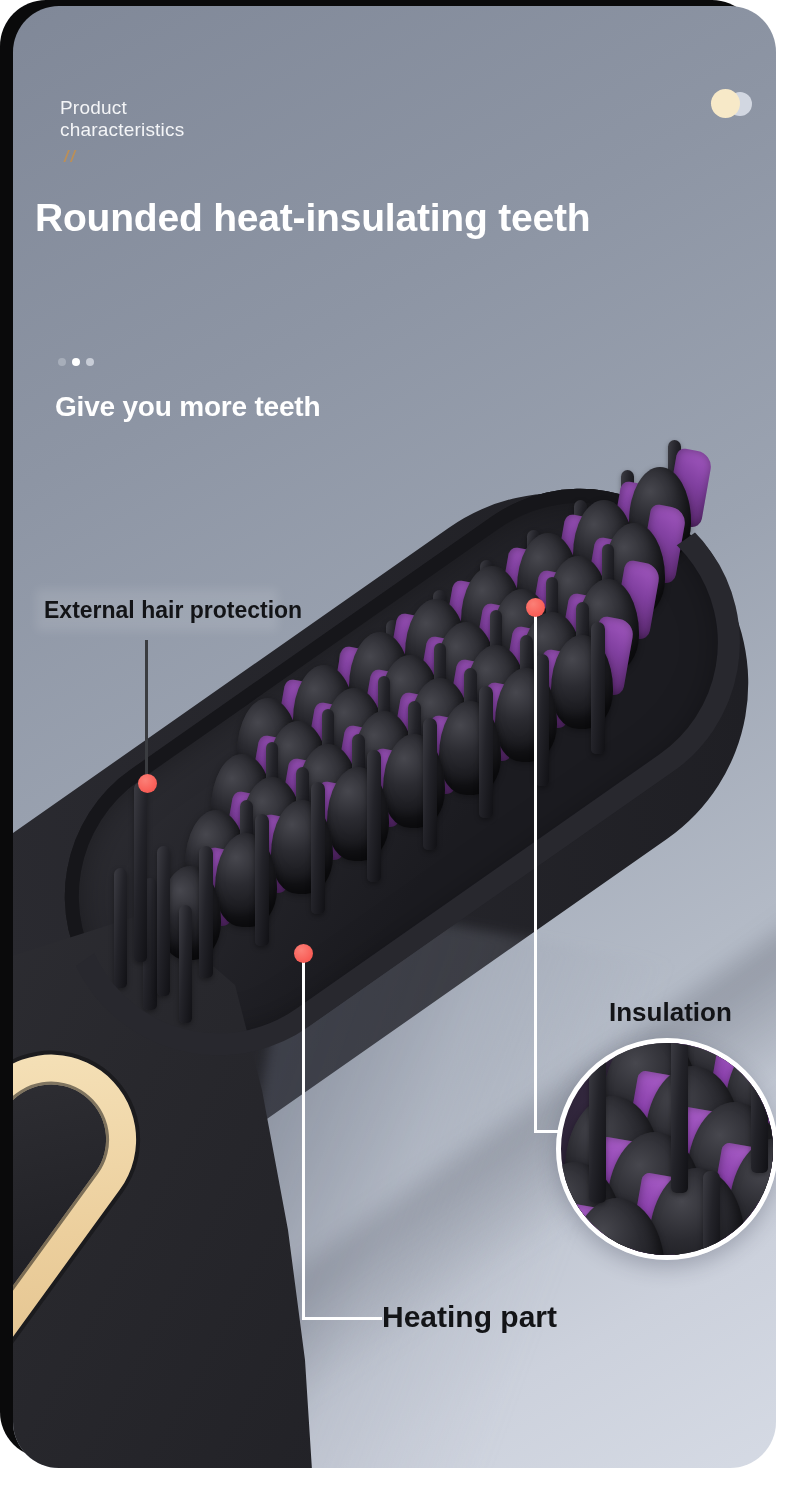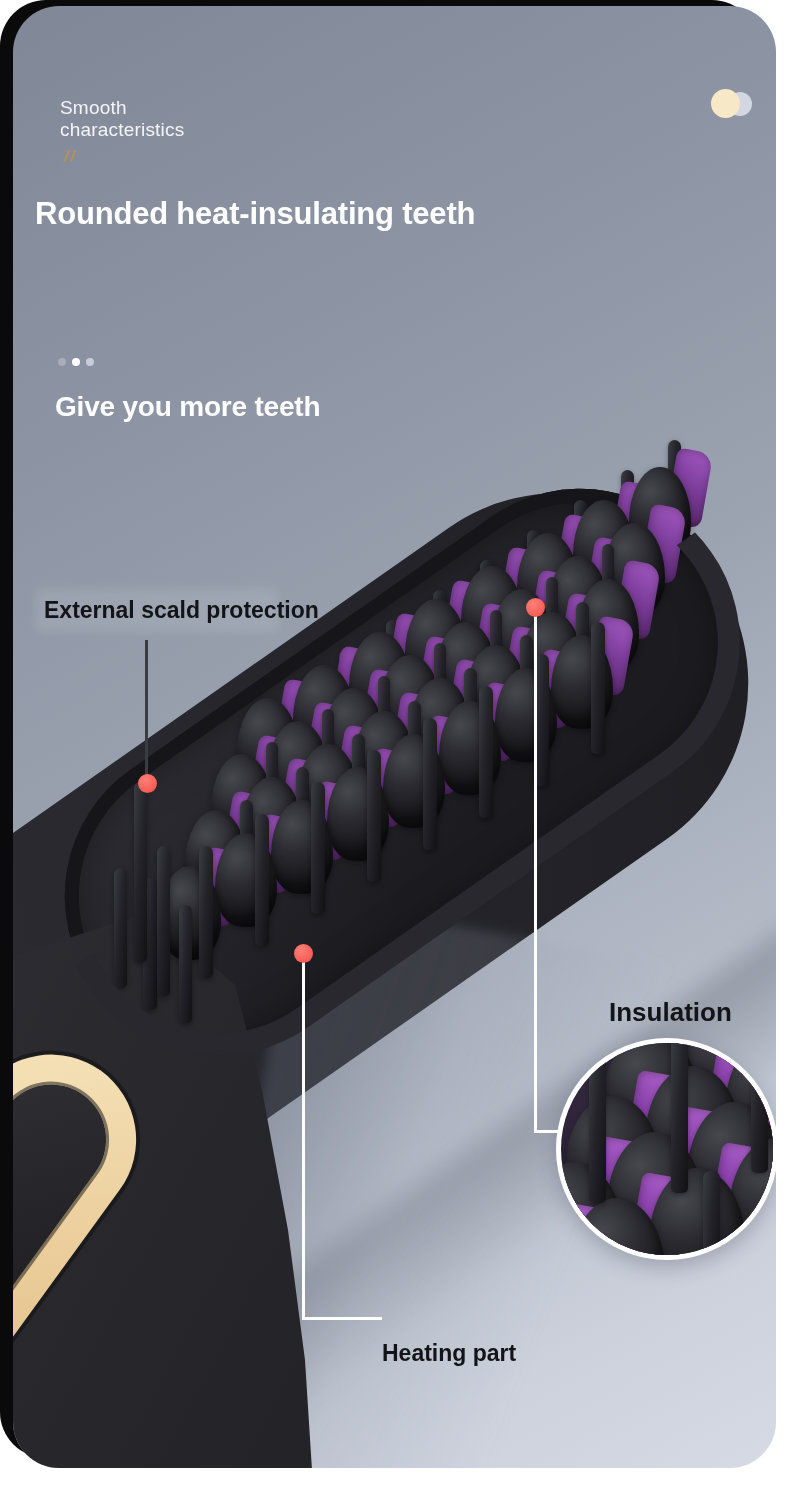--- a/index.html
+++ b/index.html
@@ -22,21 +22,21 @@
   .scene{left:-13px;top:-6px;width:790px;height:1500px;position:absolute;}
 
   
   .circle{border-radius:50%;}
   .decor-gray{left:728px;top:92px;width:24px;height:24px;background:rgba(222,227,236,0.85);}
   .decor-cream{left:711px;top:89px;width:29px;height:29px;background:#f7e9c8;}
 
   
   .eyebrow{left:60px;top:97px;color:#f4f5f7;font-size:19px;line-height:22px;font-weight:400;letter-spacing:.2px;}
   .slashes{left:64px;top:148px;color:#bb8f58;font-size:16px;font-weight:700;font-style:italic;letter-spacing:2px;}
-  .headline{color:#ffffff;font-weight:700;letter-spacing:-.2px;font-size:31px;white-space:nowrap;}
+  .headline{color:#ffffff;font-weight:700;letter-spacing:-.2px;font-size:39px;white-space:nowrap;}
   .h1a{left:35px;top:196px;}
   .h1b{left:32px;top:276px;}
   .dots{left:58px;top:358px;display:flex;gap:6px;}
   .dots span{width:8px;height:8px;border-radius:50%;}
   .tagline{left:55px;top:391px;color:#ffffff;font-weight:700;font-size:28px;letter-spacing:-.2px;}
 
   
   .sheen{
     left:240px;top:930px;width:430px;height:600px;transform:rotate(10deg);
     background:linear-gradient(100deg,rgba(88,94,110,0.45) 0%,rgba(150,156,170,0.22) 38%,rgba(210,214,224,0) 72%);
@@ -96,21 +96,21 @@
 
   
   .line{background:#ffffff;z-index:500;}
   .line.dark{background:#3a3c40;}
   .callout-dot{width:19px;height:19px;border-radius:50%;z-index:510;
     background:radial-gradient(circle at 38% 32%,#fb8077 0%,#f9615a 60%,#ef4f49 100%);}
   .label{color:#131417;font-weight:700;z-index:520;white-space:nowrap;}
   .label-backing{background:rgba(255,255,255,0.10);filter:blur(5px);z-index:515;border-radius:4px;}
   .lbl-external{left:44px;top:597px;font-size:23px;}
   .lbl-insulation{left:609px;top:997px;font-size:26px;}
-  .lbl-heating{left:382px;top:1340px;font-size:23px;}
+  .lbl-heating{left:382px;top:1300px;font-size:30px;}
 
   
   .inset{
     left:556px;top:1038px;width:222px;height:222px;border-radius:50%;
     border:5px solid #ffffff;box-sizing:border-box;overflow:hidden;
     background:radial-gradient(circle at 40% 30%,#3b2f47 0%,#261d30 70%);
     box-shadow:0 8px 20px rgba(40,44,62,0.25);
     z-index:460;
   }
   .inset .fin{background:linear-gradient(210deg,#b468d2 0%,#8a41ab 45%,#5a2a70 90%);}
@@ -120,21 +120,21 @@
 
 <div class="abs frame-black"></div>
 
 <div class="abs card">
   <div class="scene">
 
     <div class="abs circle decor-gray"></div>
     <div class="abs circle decor-cream"></div>
 
     <div class="abs eyebrow">
-      <div>Smooth</div>
+      <div>Product</div>
       <div>characteristics</div>
     </div>
     <div class="abs slashes">//</div>
     <div class="abs headline h1a">Rounded heat-insulating teeth</div>
     <div class="abs dots">
       <span style="background:#a7aeba"></span>
       <span style="background:#ffffff"></span>
       <span style="background:#c8cdd7"></span>
     </div>
     <div class="abs tagline">Give you more teeth</div>
@@ -245,21 +245,21 @@
         <div class="pin" style="left: 535px; top: 654px; width: 14px; height: 132px; z-index: 190;"></div>
         <div class="pin" style="left: 591px; top: 622px; width: 14px; height: 132px; z-index: 190;"></div>
         <div class="pin" style="left: 133.5px; top: 782px; width: 13px; height: 180px; z-index: 195;"></div>
         <div class="pin" style="left: 156.5px; top: 846px; width: 13px; height: 150px; z-index: 195;"></div>
         <div class="pin" style="left: 113.5px; top: 868px; width: 13px; height: 120px; z-index: 195;"></div>
         <div class="pin" style="left: 178.5px; top: 905px; width: 13px; height: 118px; z-index: 195;"></div>
       </div>
     <div class="abs rim-front"></div>
 
     <div class="abs label-backing" style="left:36px;top:589px;width:242px;height:42px;"></div>
-    <div class="abs label lbl-external">External scald protection</div>
+    <div class="abs label lbl-external">External hair protection</div>
     <div class="abs line dark" style="left:145px;top:640px;width:3px;height:135px;"></div>
     <div class="abs callout-dot" style="left:138px;top:774px;"></div>
 
     <div class="abs callout-dot" style="left:294px;top:944px;"></div>
     <div class="abs line" style="left:302px;top:962px;width:3px;height:358px;"></div>
     <div class="abs line" style="left:302px;top:1317px;width:80px;height:3px;"></div>
     <div class="abs label lbl-heating">Heating part</div>
 
     <div class="abs callout-dot" style="left:526px;top:598px;"></div>
     <div class="abs line" style="left:534px;top:616px;width:3px;height:516px;"></div>

